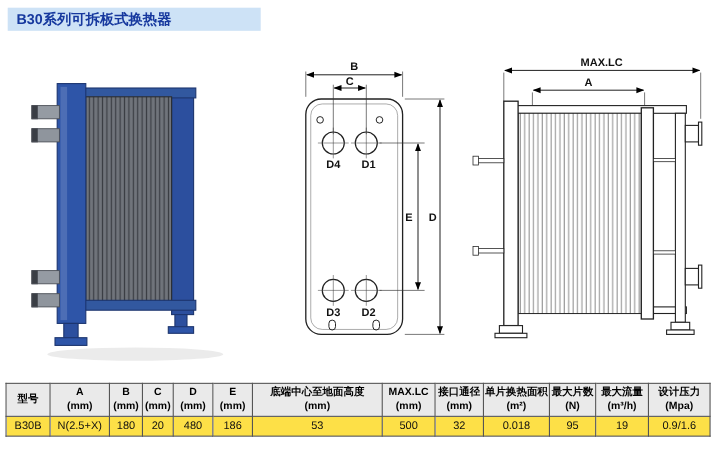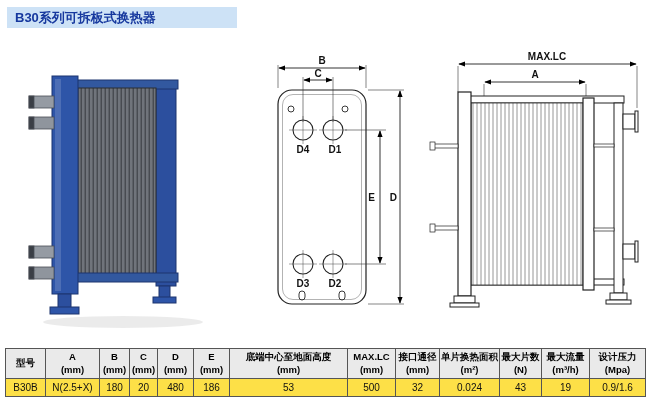--- a/index.html
+++ b/index.html
@@ -248,21 +248,21 @@
       <tr>
         <td>B30B</td>
         <td>N(2.5+X)</td>
         <td>180</td>
         <td>20</td>
         <td>480</td>
         <td>186</td>
         <td>53</td>
         <td>500</td>
         <td>32</td>
-        <td>0.024</td>
-        <td>43</td>
+        <td>0.018</td>
+        <td>95</td>
         <td>19</td>
         <td>0.9/1.6</td>
       </tr>
     </tbody>
   </table>
 
 </div>
 
 </body></html>

